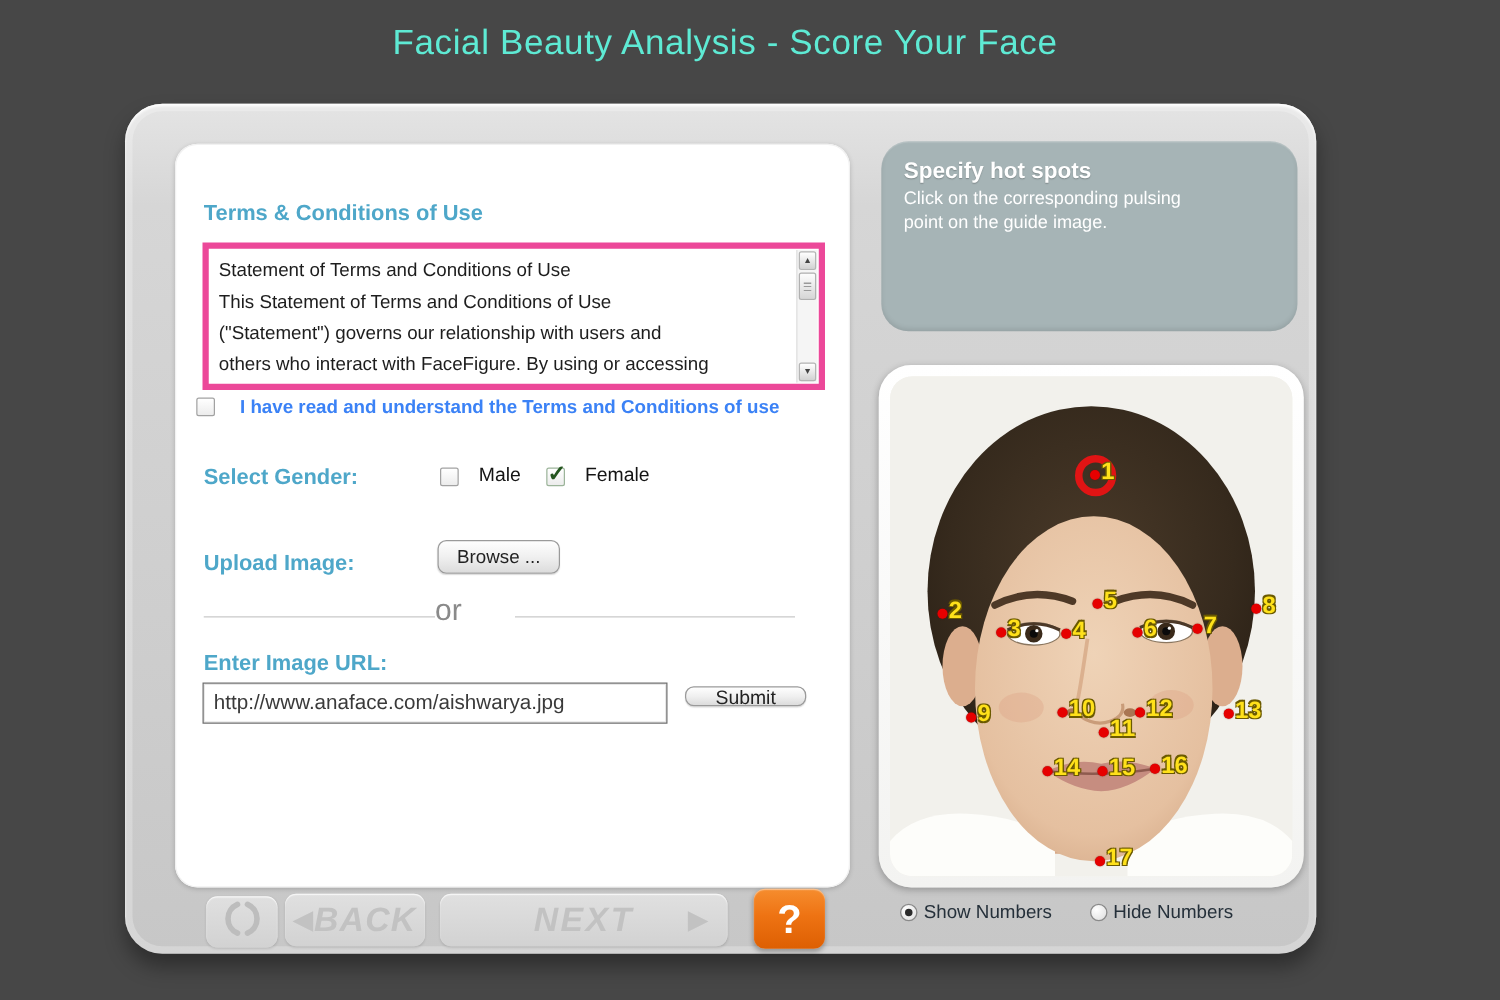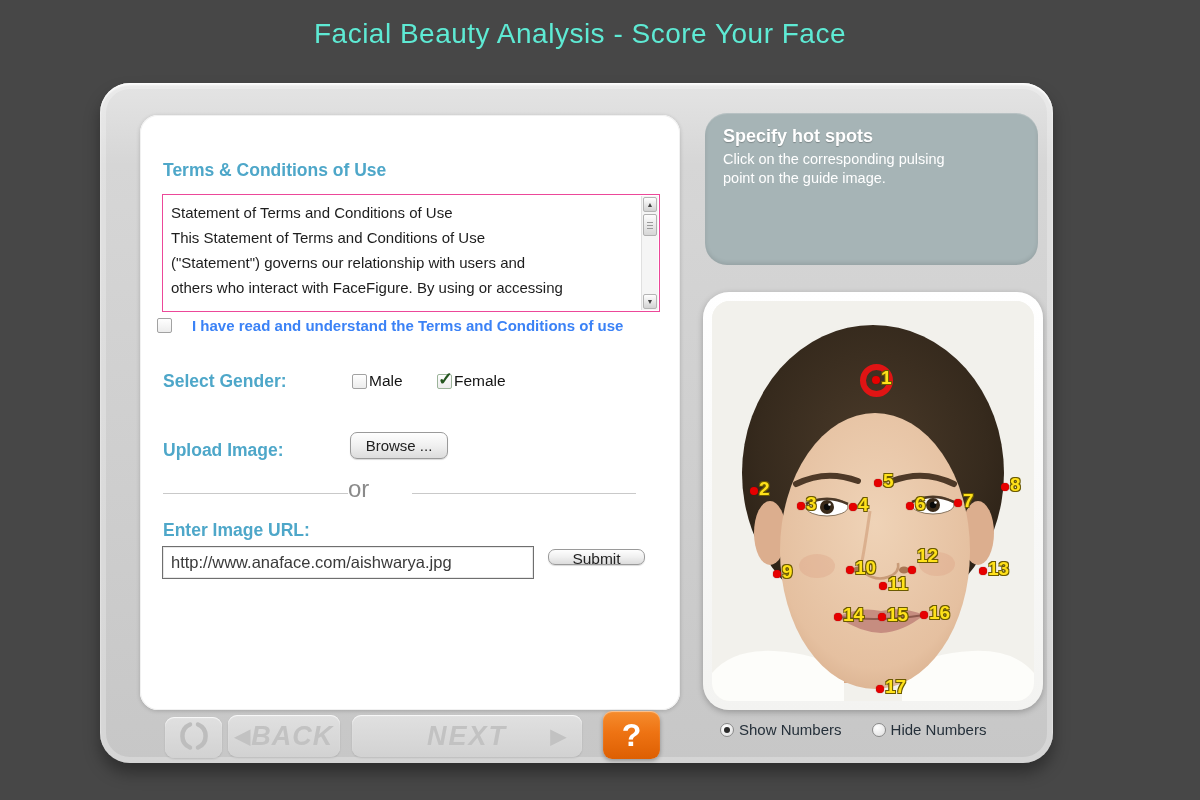--- a/index.html
+++ b/index.html
@@ -32,21 +32,21 @@
     position:absolute;left:40px;top:32px;width:540px;height:595px;
     background:#ffffff;border-radius:18px;
     box-shadow:0 1px 4px rgba(0,0,0,.18), inset 0 0 0 1px #f1f1f1;
   }
   .terms-heading{
     position:absolute;left:23px;top:45px;
     color:var(--accent-blue);font-size:17.5px;font-weight:bold;
   }
   .terms-box{
     position:absolute;left:22px;top:79px;width:498px;height:118px;
-    border:1px solid #ec4899;background:#fff;overflow:hidden;
+    border:5px solid #ec4899;background:#fff;overflow:hidden;
   }
   .terms-text{
     position:absolute;left:0;top:0;right:19px;bottom:0;
     padding:5px 4px 4px 8px;
     font-size:15px;line-height:25px;color:#1d1d1d;white-space:pre-line;
   }
   .scrollbar{
     position:absolute;top:1px;right:1px;bottom:1px;width:17px;
     background:#f5f5f5;border-left:1px solid #e0e0e0;
   }
@@ -81,21 +81,21 @@
   }
   .checkbox.checked{border-color:#9cb49a;}
   .checkbox.checked .check-glyph{display:block;}
   .agree-label{font-size:15px;color:#3b82f6;margin-left:20px;font-weight:bold;}
   .field-label{
     position:absolute;left:23px;
     color:var(--accent-blue);font-size:17.5px;font-weight:bold;
   }
   .gender-male{position:absolute;left:212px;top:257px;display:flex;align-items:center;}
   .gender-female{position:absolute;left:297px;top:257px;display:flex;align-items:center;}
-  .cb-label{font-size:15.5px;color:#141414;margin-left:2px;}
+  .cb-label{font-size:15.5px;color:#141414;margin-left:16px;}
   .btn{
     border:1px solid #9a9a9a;border-radius:7px;
     background:linear-gradient(180deg,#fefefe 0%,#f0f0f0 50%,#dcdcdc 100%);
     font-family:"Liberation Sans",sans-serif;font-size:15px;color:#222;
     box-shadow:0 1px 1px rgba(0,0,0,.15);cursor:pointer;
   }
   .browse-btn{position:absolute;left:210px;top:317px;width:98px;height:27px;}
   .divider-line{position:absolute;top:378px;height:1px;background:#c9c9c9;}
   .dl-left{left:23px;width:185px;}
   .dl-right{left:272px;width:224px;}
@@ -324,21 +324,21 @@
       <div class="hs-num" style="left: 260px; top: 199px;">7</div>
       <div class="hs-dot" style="left: 298px; top: 191px;"></div>
       <div class="hs-num" style="left: 307px; top: 183px;">8</div>
       <div class="hs-dot" style="left: 70px; top: 278px;"></div>
       <div class="hs-num" style="left: 79px; top: 270px;">9</div>
       <div class="hs-dot" style="left: 143px; top: 274px;"></div>
       <div class="hs-num" style="left: 152px; top: 266px;">10</div>
       <div class="hs-dot" style="left: 176px; top: 290px;"></div>
       <div class="hs-num" style="left: 185px; top: 282px;">11</div>
       <div class="hs-dot" style="left: 205px; top: 274px;"></div>
-      <div class="hs-num" style="left: 214px; top: 254px;">12</div>
+      <div class="hs-num" style="left: 214px; top: 266px;">12</div>
       <div class="hs-dot" style="left: 276px; top: 275px;"></div>
       <div class="hs-num" style="left: 285px; top: 267px;">13</div>
       <div class="hs-dot" style="left: 131px; top: 321px;"></div>
       <div class="hs-num" style="left: 140px; top: 313px;">14</div>
       <div class="hs-dot" style="left: 175px; top: 321px;"></div>
       <div class="hs-num" style="left: 184px; top: 313px;">15</div>
       <div class="hs-dot" style="left: 217px; top: 319px;"></div>
       <div class="hs-num" style="left: 226px; top: 311px;">16</div>
       <div class="hs-dot" style="left: 173px; top: 393px;"></div>
       <div class="hs-num" style="left: 182px; top: 385px;">17</div>

